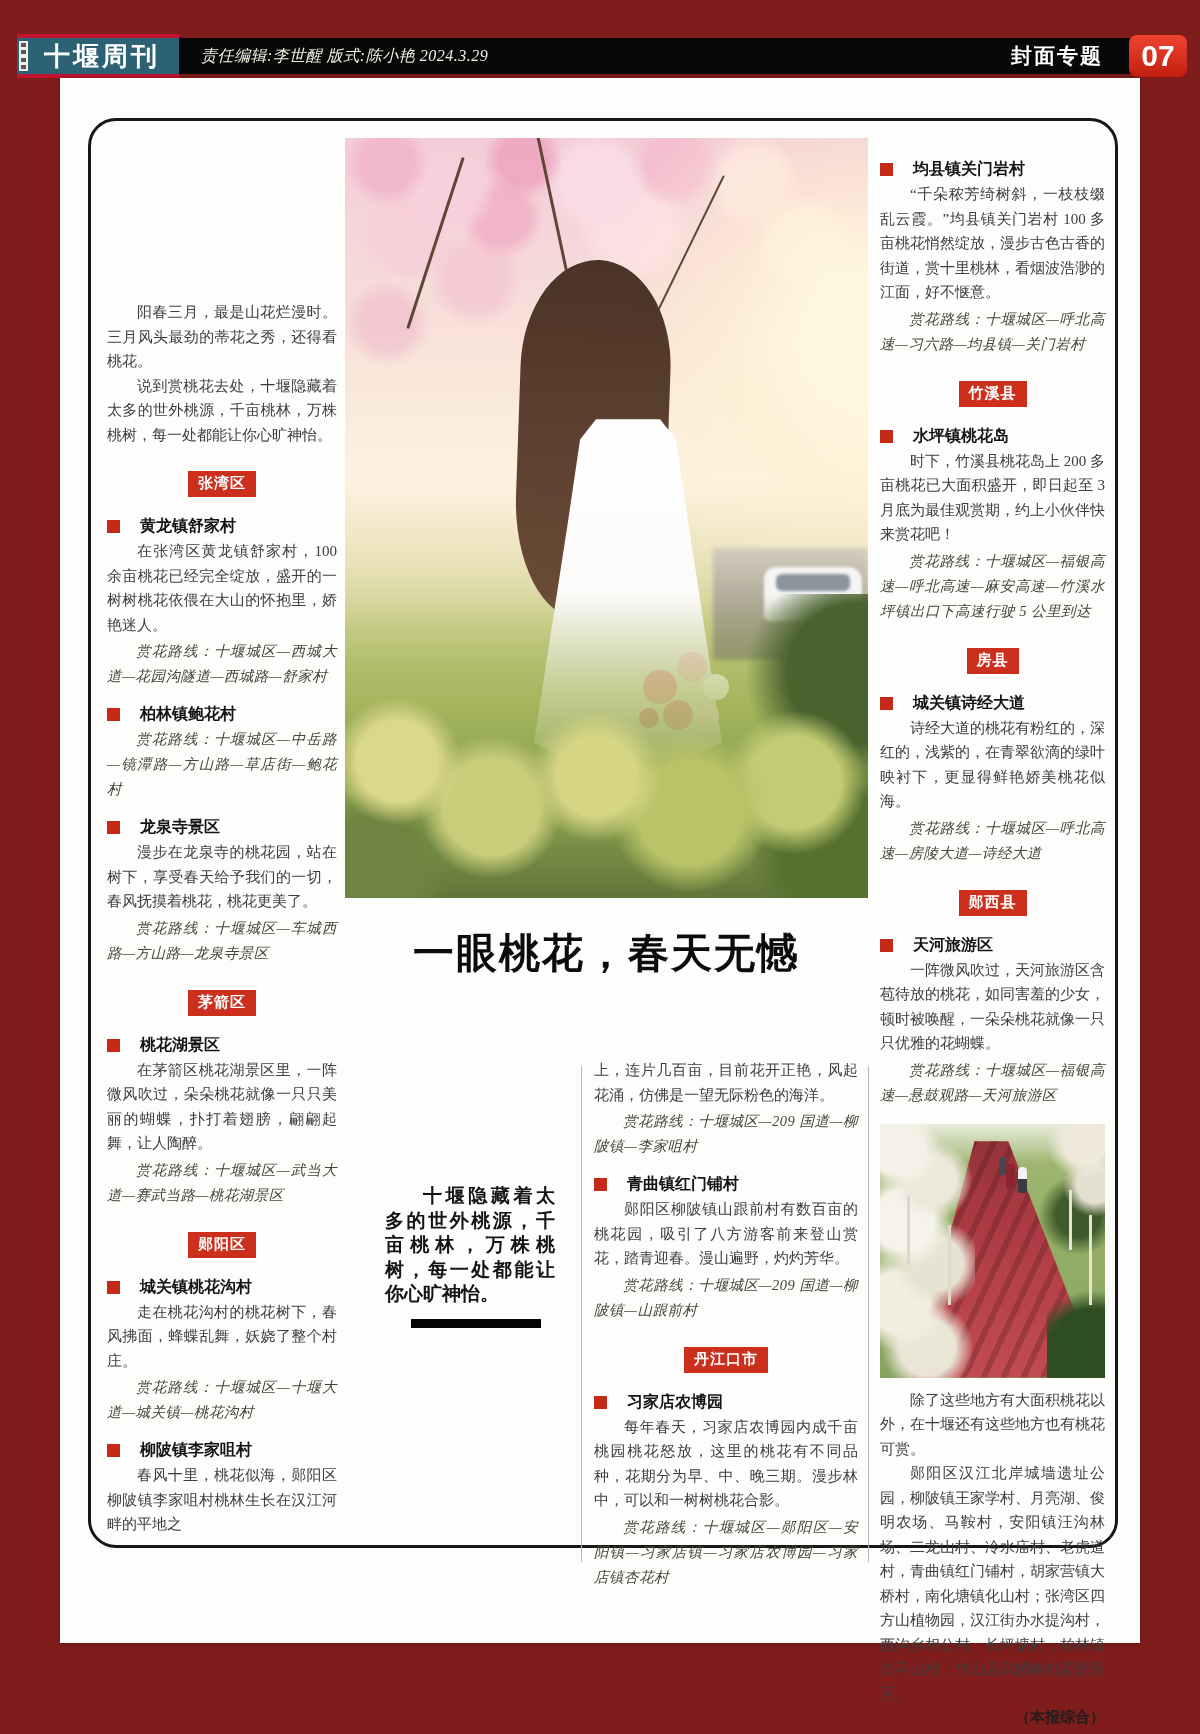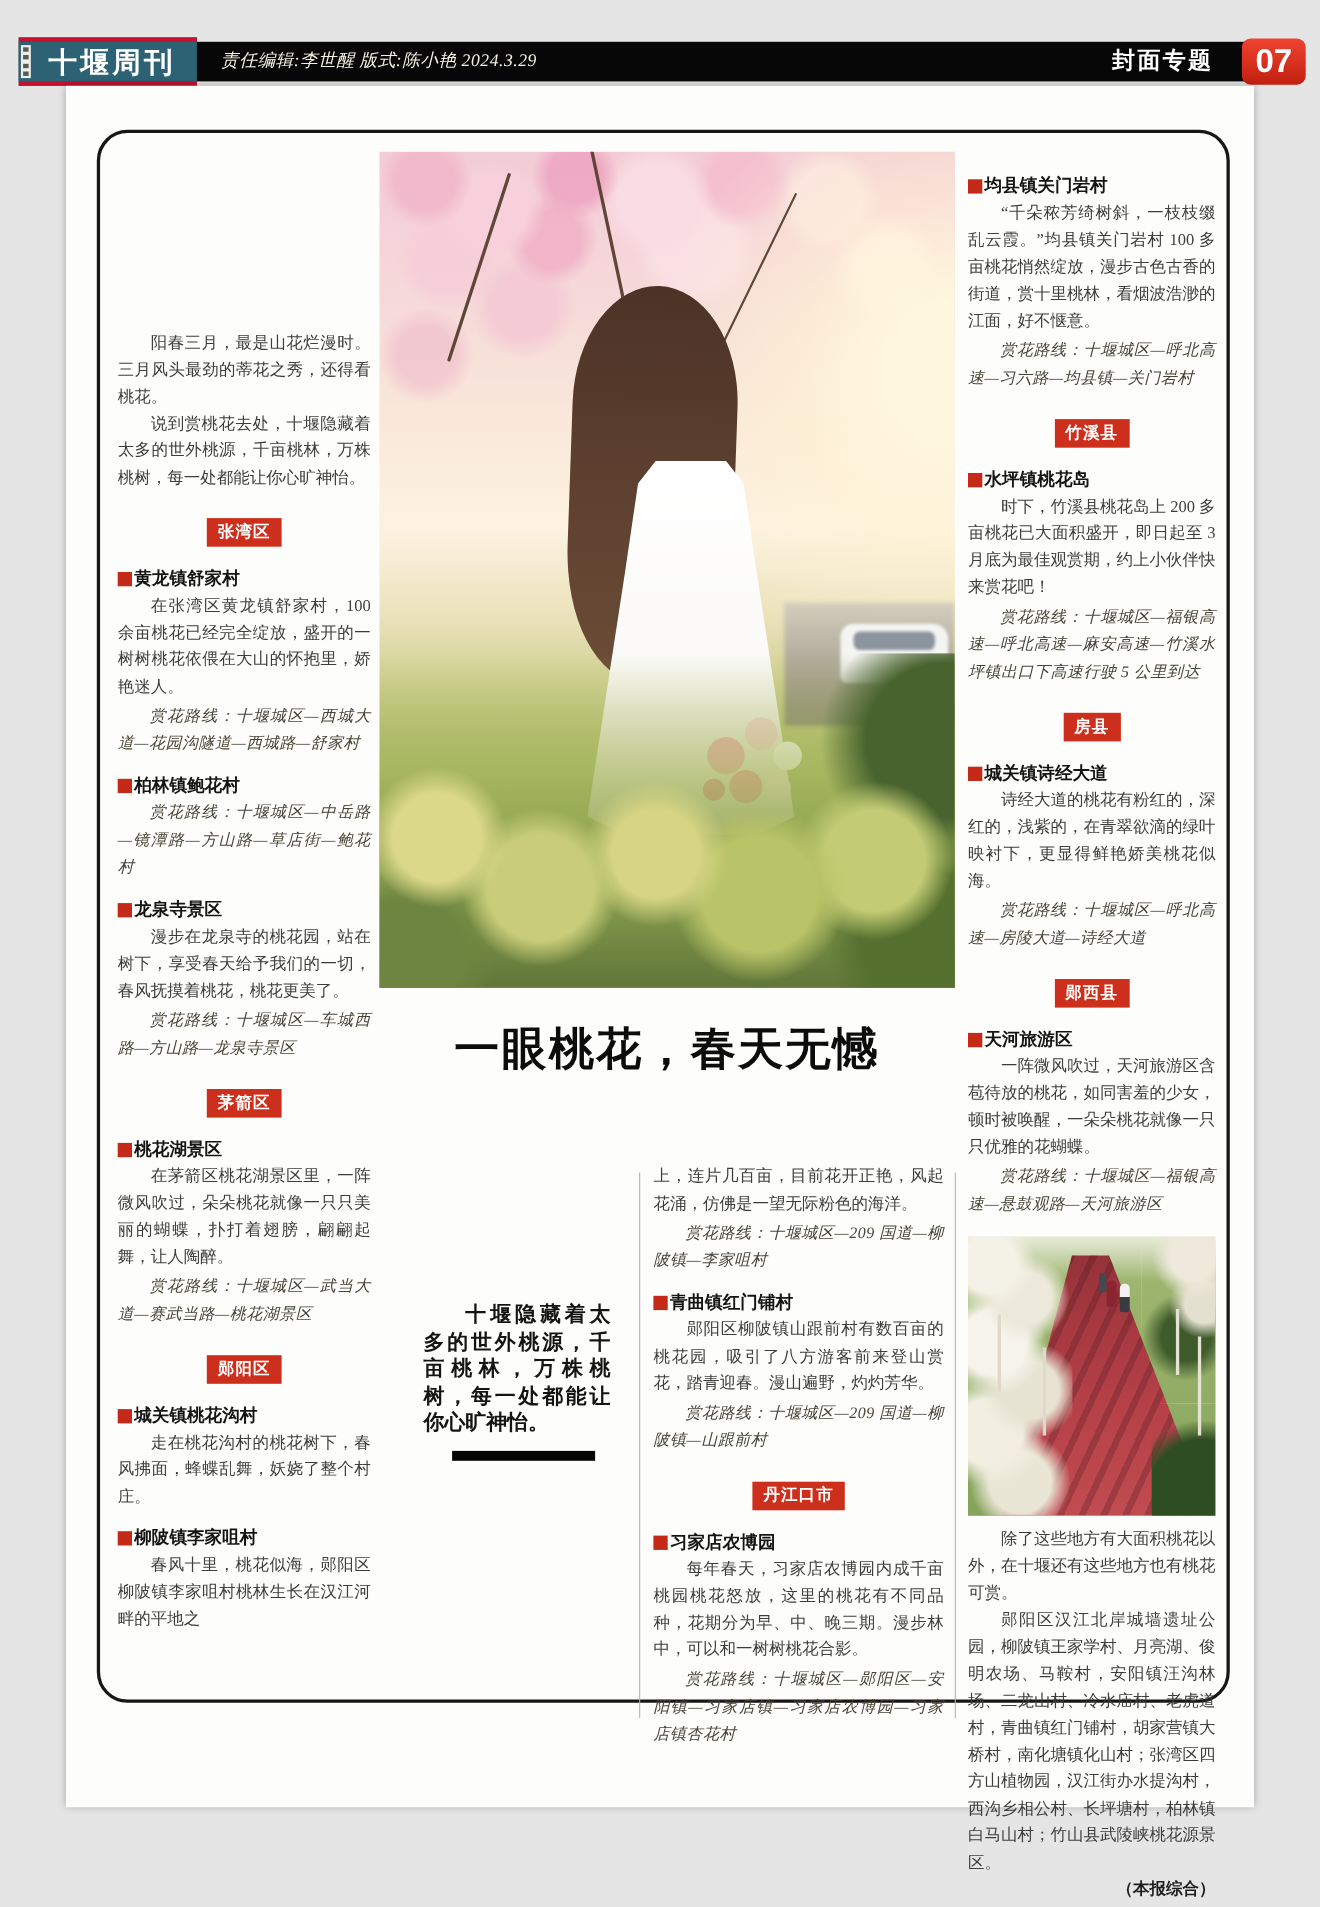--- a/index.html
+++ b/index.html
@@ -1,17 +1,17 @@
 <!DOCTYPE html>
 <html><head>
 <meta charset="utf-8">
 <style>
   html,body{margin:0;padding:0;}
   body{background:#c9c9c9;font-family:"Liberation Serif","DejaVu Serif",serif;}
-  .canvas{position:relative;width:1200px;height:1734px;background:#e5e5e5;overflow:hidden;margin:0 auto;}
+  .canvas{position:relative;width:1200px;height:1734px;background:#7f1d1d;overflow:hidden;margin:0 auto;}
 
   
   .header-bar{position:absolute;left:17px;top:38px;width:1168px;height:36px;background:#070707;}
   .masthead-box{position:absolute;left:0;top:-4px;width:162px;height:44px;box-sizing:border-box;
     background:#2c6273;border-top:4px solid #c31230;border-bottom:4px solid #c31230;
     display:flex;align-items:center;justify-content:center;}
   .masthead-side{position:absolute;left:2px;top:3px;width:9px;height:30px;background:rgba(250,248,240,.95);
     display:flex;flex-direction:column;justify-content:space-around;align-items:center;}
   .masthead-side i{display:block;width:5px;height:4px;background:#5a5a52;}
   .masthead-title{color:#fff;font-size:26px;font-weight:bold;letter-spacing:3px;
@@ -37,21 +37,21 @@
   .col-right{left:820px;top:66px;width:225px;}
   .v-divider{position:absolute;width:1px;background:#b5b5b5;}
   .d1{left:521px;top:988px;height:496px;}
   .d2{left:808px;top:988px;height:496px;}
 
   .body-para{margin:0;font-size:15px;line-height:24.5px;color:#3d3d3d;text-indent:2em;
     text-align:justify;}
   .body-para.no-indent{text-indent:0;}
   .route-para{margin:2px 0 4px;font-size:14.5px;line-height:25px;color:#474338;font-style:italic;
     text-indent:2em;text-align:justify;letter-spacing:.5px;}
-  .entry-title{display:flex;align-items:center;gap:2px;margin:15px 0 2px;
+  .entry-title{display:flex;align-items:center;gap:20px;margin:15px 0 2px;
     font-family:"Liberation Sans",sans-serif;font-weight:bold;font-size:16px;color:#141414;}
   .red-square{width:13px;height:13px;background:#c52a18;flex:0 0 auto;}
   .badge-row{text-align:center;margin:24px 0 19px;}
   .badge{display:inline-block;background:#cd2f1d;color:#fff;font-family:"Liberation Sans",sans-serif;
     font-weight:bold;font-size:15px;padding:3px 10px 4px;letter-spacing:1px;}
   .credit-para{margin:2px 0 0;text-align:right;font-weight:bold;font-size:15px;color:#1e1e1e;}
 
   
   .headline{position:absolute;left:285px;top:848px;width:523px;margin:0;text-align:center;
     font-size:41px;font-weight:900;color:#0c0c0c;letter-spacing:2px;font-family:"Liberation Serif",serif;}
@@ -236,20 +236,21 @@
           <span>桃花湖景区</span>
         </div>
         <p class="body-para">在茅箭区桃花湖景区里，一阵微风吹过，朵朵桃花就像一只只美丽的蝴蝶，扑打着翅膀，翩翩起舞，让人陶醉。</p>
         <p class="route-para">赏花路线：十堰城区—武当大道—赛武当路—桃花湖景区</p>
         <div class="badge-row"><span class="badge">郧阳区</span></div>
         <div class="entry-title">
           <span class="red-square"></span>
           <span>城关镇桃花沟村</span>
         </div>
         <p class="body-para">走在桃花沟村的桃花树下，春风拂面，蜂蝶乱舞，妖娆了整个村庄。</p>
+        <p class="route-para">赏花路线：十堰城区—十堰大道—城关镇—桃花沟村</p>
         <div class="entry-title">
           <span class="red-square"></span>
           <span>柳陂镇李家咀村</span>
         </div>
         <p class="body-para">春风十里，桃花似海，郧阳区柳陂镇李家咀村桃林生长在汉江河畔的平地之</p>
       </div>
     <div class="col col-mid" id="col-mid">
         <p class="body-para no-indent">上，连片几百亩，目前花开正艳，风起花涌，仿佛是一望无际粉色的海洋。</p>
         <p class="route-para">赏花路线：十堰城区—209 国道—柳陂镇—李家咀村</p>
         <div class="entry-title">

